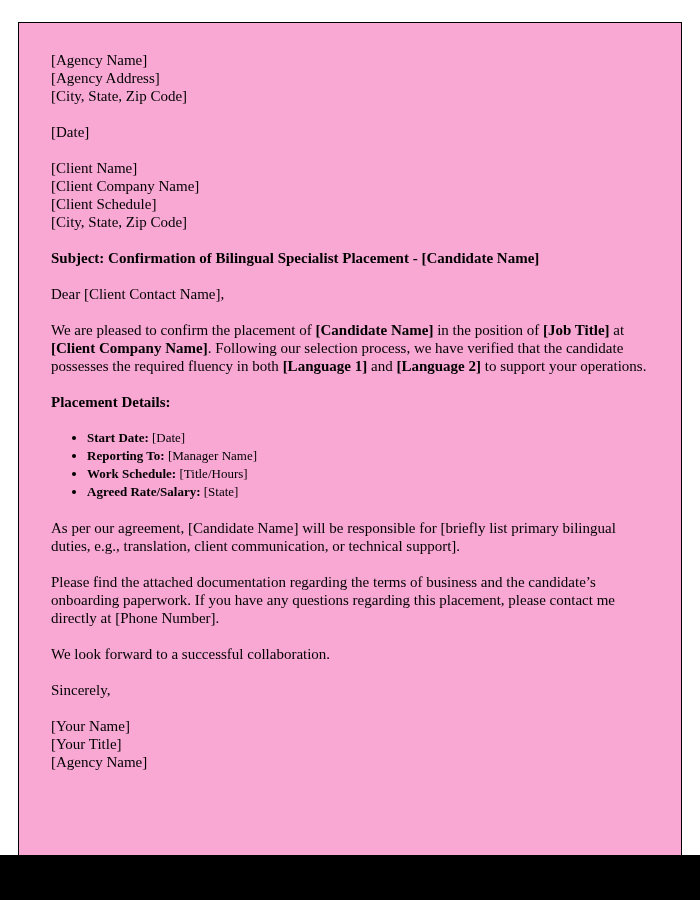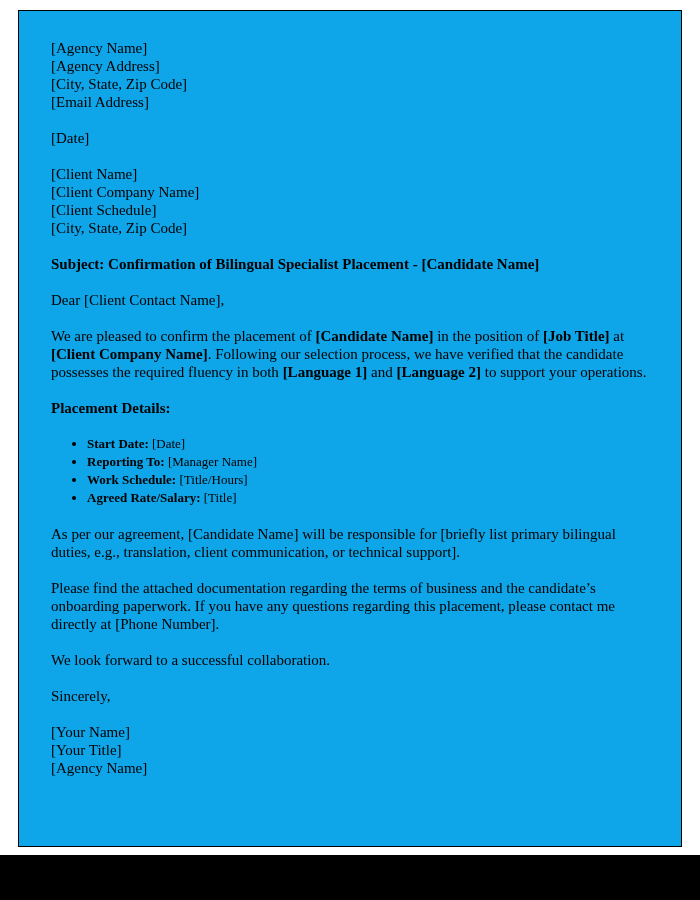--- a/index.html
+++ b/index.html
@@ -12,26 +12,26 @@
     position: relative;
     width: 700px;
     height: 900px;
     overflow: hidden;
     font-family: "Liberation Serif", "DejaVu Serif", serif;
     color: #000000;
   }
   .page {
     position: absolute;
     left: 18px;
-    top: 10px;
+    top: 22px;
     width: 664px;
     height: 837px;
     box-sizing: border-box;
     border: 1px solid #000000;
-    background: #0ea5e9;
+    background: #f9a8d4;
     padding: 28px 32px 0 32px;
     overflow: hidden;
   }
   .line {
     font-size: 15px;
     line-height: 18px;
     white-space: pre;
   }
   .block {
     margin: 0 0 18px 0;
@@ -69,21 +69,20 @@
 </style>
 </head>
 <body>
 
 <div class="page">
 
   <div class="block">
       <div class="line">[Agency Name]</div>
       <div class="line">[Agency Address]</div>
       <div class="line">[City, State, Zip Code]</div>
-      <div class="line">[Email Address]</div>
     </div>
 
   <div class="block">
     <div class="line">[Date]</div>
   </div>
 
   <div class="block">
       <div class="line">[Client Name]</div>
       <div class="line">[Client Company Name]</div>
       <div class="line">[Client Schedule]</div>
@@ -95,21 +94,21 @@
   <p class="para">Dear [Client Contact Name],</p>
 
   <p class="para"><span>We are pleased to confirm the placement of </span><b>[Candidate Name]</b><span> in the position of </span><b>[Job Title]</b><span> at </span><b>[Client Company Name]</b><span>. Following our selection process, we have verified that the candidate possesses the required fluency in both </span><b>[Language 1]</b><span> and </span><b>[Language 2]</b><span> to support your operations.</span></p>
 
   <p class="para heading">Placement Details:</p>
 
   <ul class="details">
       <li><b>Start Date:</b><span> [Date]</span></li>
       <li><b>Reporting To:</b><span> [Manager Name]</span></li>
       <li><b>Work Schedule:</b><span> [Title/Hours]</span></li>
-      <li><b>Agreed Rate/Salary:</b><span> [Title]</span></li>
+      <li><b>Agreed Rate/Salary:</b><span> [State]</span></li>
     </ul>
 
   <p class="para">As per our agreement, [Candidate Name] will be responsible for [briefly list primary bilingual duties, e.g., translation, client communication, or technical support].</p>
 
   <p class="para">Please find the attached documentation regarding the terms of business and the candidate’s onboarding paperwork. If you have any questions regarding this placement, please contact me directly at [Phone Number].</p>
 
   <p class="para">We look forward to a successful collaboration.</p>
 
   <p class="para">Sincerely,</p>
 

